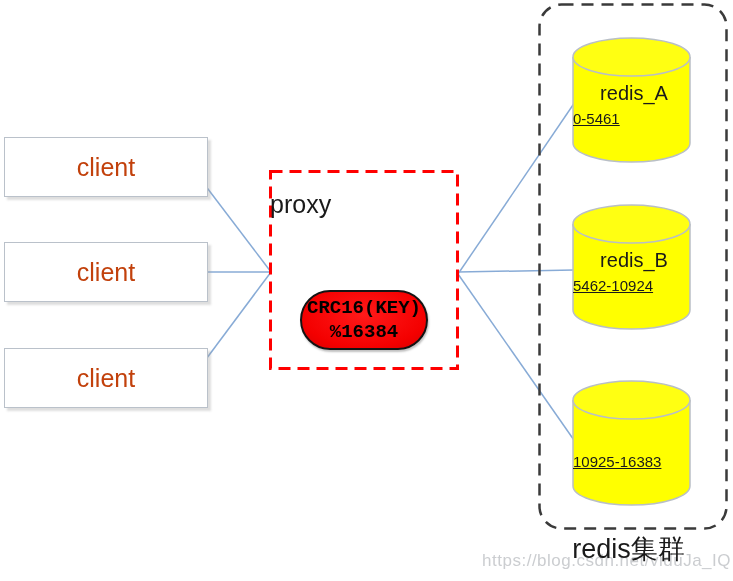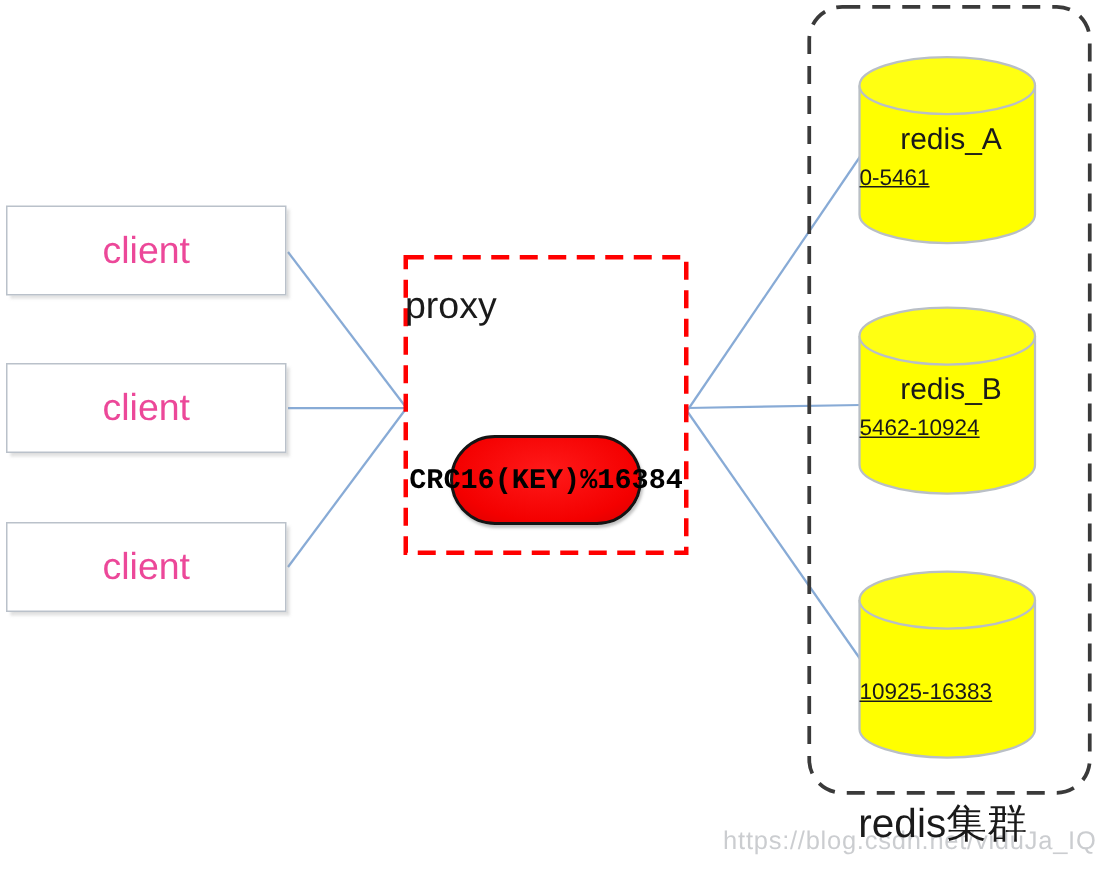--- a/index.html
+++ b/index.html
@@ -6,40 +6,40 @@
   #canvas{
     position:relative;
     width:733px;height:581px;
     background:#ffffff;
     font-family:"Liberation Sans","DejaVu Sans",sans-serif;
     overflow:hidden;
   }
   #diagram-svg{position:absolute;left:0;top:0;}
   .abs{position:absolute;}
   .client-box{
-    left:4px;width:187px;height:60px;
+    left:4px;width:204px;height:60px;
     background:#ffffff;
     border:1.5px solid #bac1ca;
     box-shadow:2.5px 2.5px 2px rgba(160,160,160,.35);
     display:flex;align-items:center;justify-content:center;
-    font-size:25px;color:#ec4899;
+    font-size:25px;color:#c2410c;
     box-sizing:border-box;
   }
   .proxy-title{
     left:270px;width:188px;top:178px;
     font-size:25px;color:#1a1a1a;margin-top:12px;
   }
   .hash-pill{
     left:300px;top:290px;width:128px;height:60px;
     background:#ff0000;
     background:radial-gradient(ellipse at 50% 40%, #ff1a1a 0%, #f40000 70%, #d80000 100%);
     border:2.5px solid #141414;
     border-radius:30px;
     box-sizing:border-box;
-    display:flex;flex-direction:row;align-items:center;justify-content:center;
+    display:flex;flex-direction:column;align-items:center;justify-content:center;
     font-family:"Liberation Mono","DejaVu Sans Mono",monospace;
     font-weight:bold;font-size:19px;line-height:24px;color:#000000;
     box-shadow:1px 2px 2px rgba(100,100,100,.4);
   }
   .node-name{
     width:122px;text-align:center;
     font-size:20px;color:#1a1a1a;left:573px;
   }
   .node-slots{
     width:104px;text-align:left;

